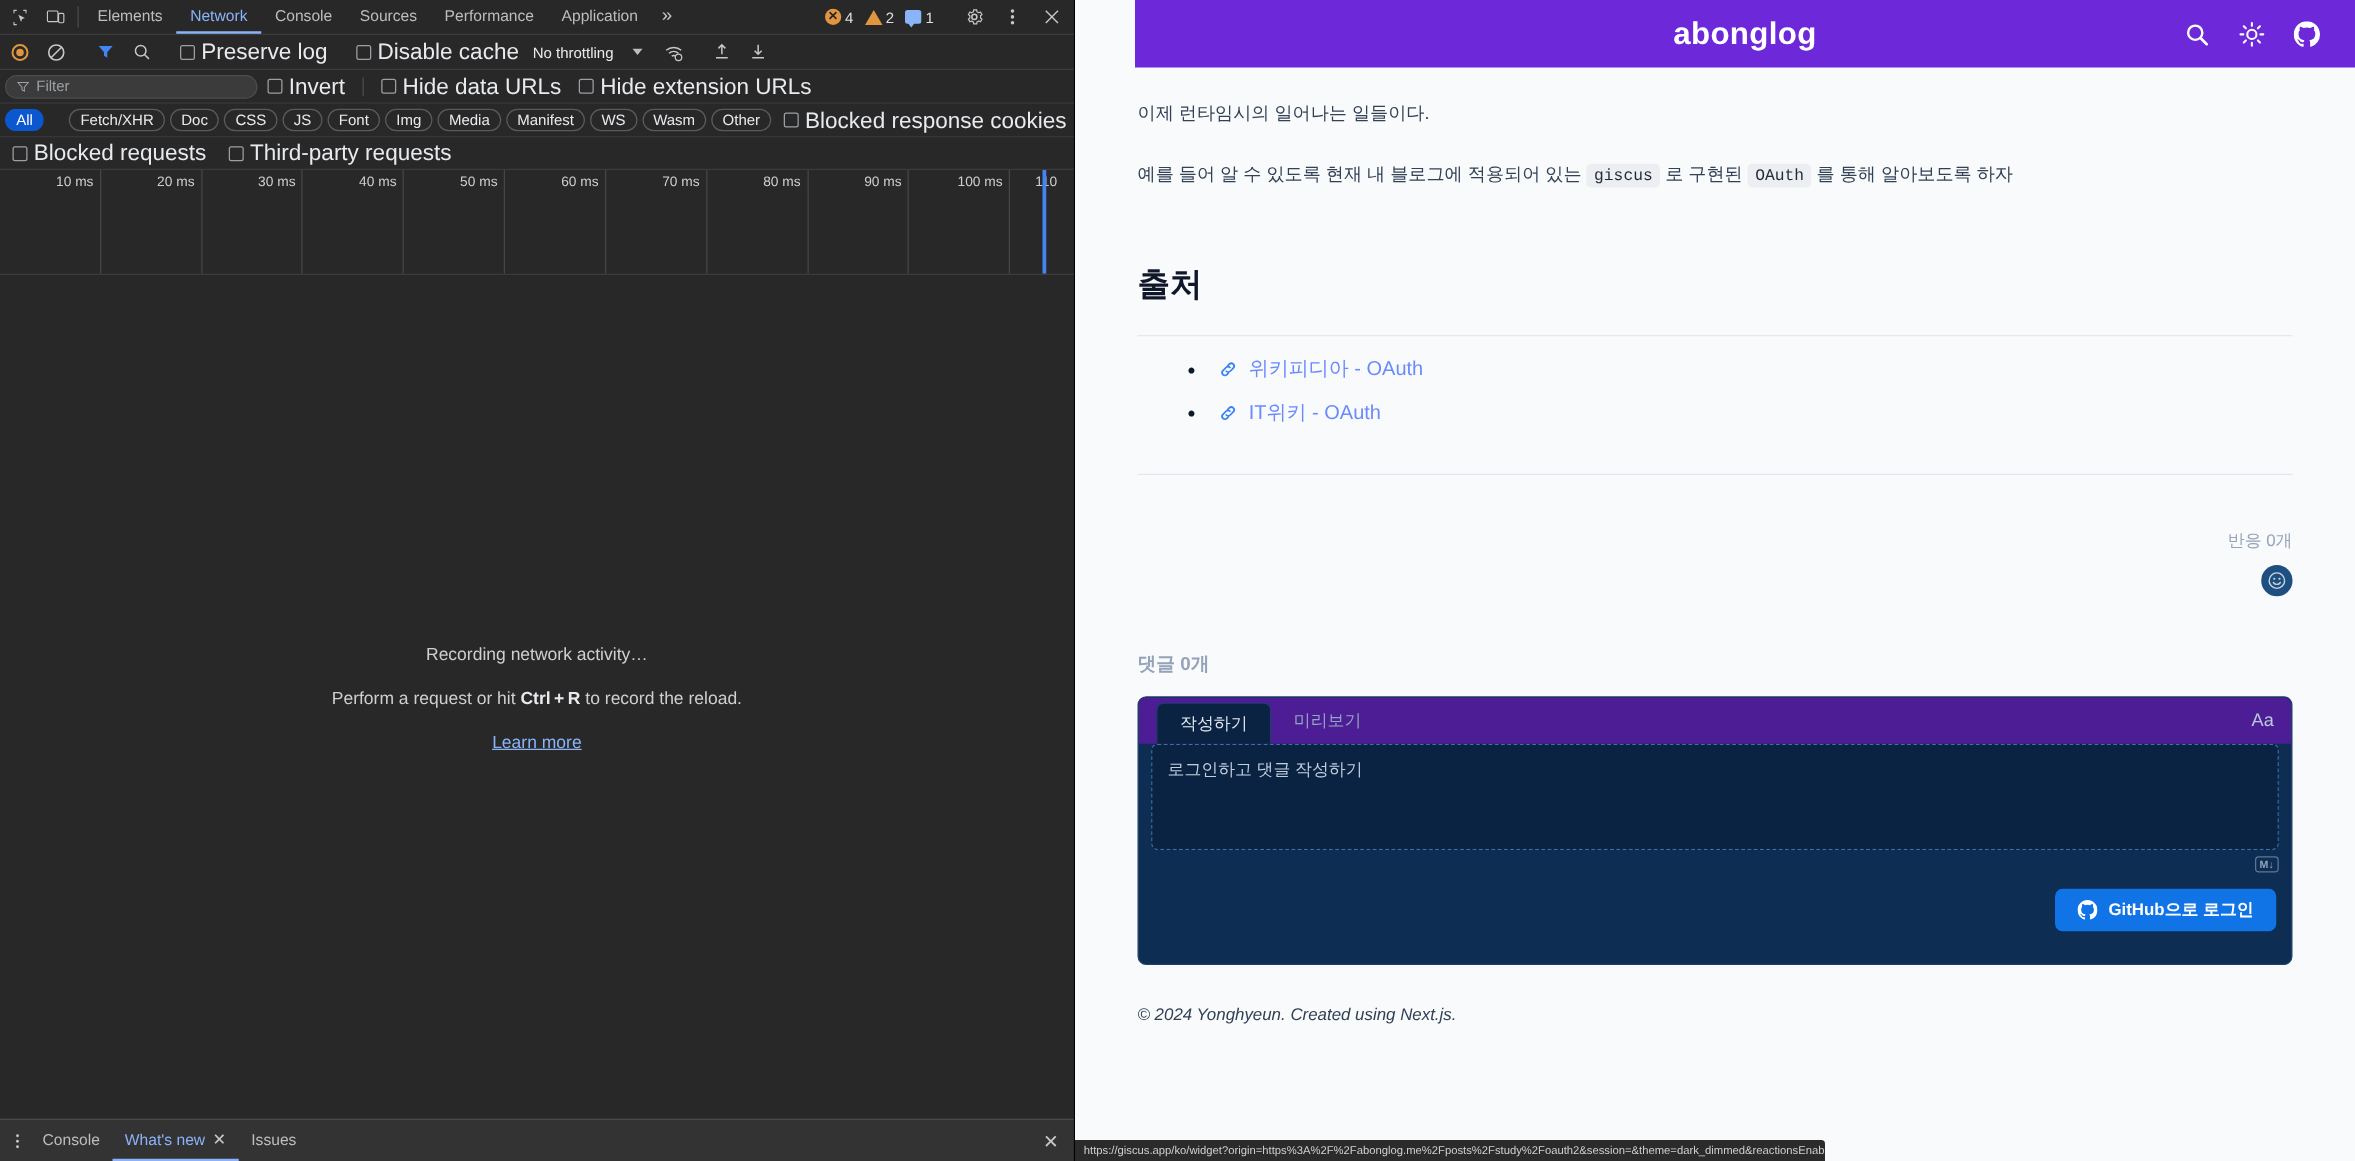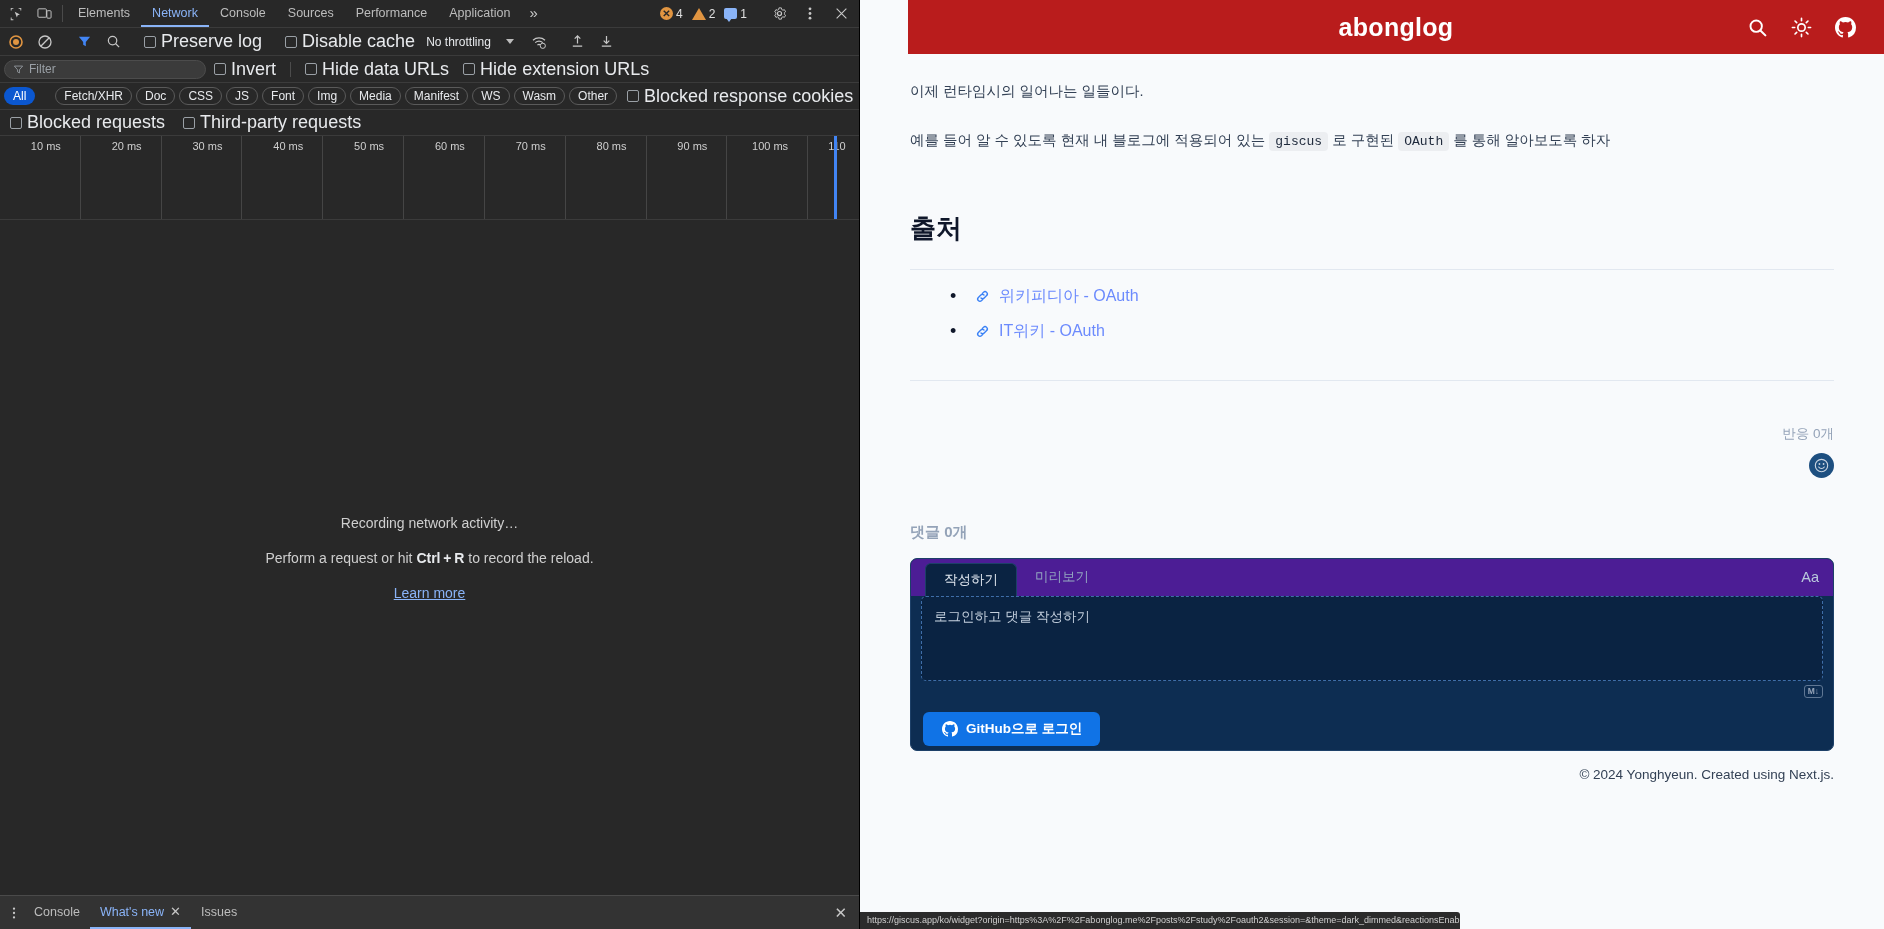--- a/index.html
+++ b/index.html
@@ -107,21 +107,21 @@
     height: 84px; background: #282828;
     border-bottom: 1px solid #3b3b3b;
     display: flex; position: relative; overflow: hidden;
   }
   .tl-cell {
     flex: 1 0 auto; border-left: 1px solid #454545;
     position: relative; height: 100%;
   }
   .tl-cell:first-child { border-left: none; }
   .tl-label {
-    position: absolute; top: 4px; right: 19px;
+    position: absolute; top: 4px; right: 5px;
     font-size: 11px; color: #cfcfcf; white-space: nowrap;
   }
   .tl-marker { position: absolute; top:0; bottom:0; width: 3px; background: #4285f4; }
 
   .dt-body {
     flex: 1; background: #282828;
     display: flex; flex-direction: column;
     align-items: center; justify-content: center;
     color: #cfcfcf;
   }
@@ -145,21 +145,21 @@
   .drawer-close { color:#c7c7c7; font-size: 13px; cursor:pointer; }
   .drawer-x { margin-left:auto; padding: 0 8px; color:#c7c7c7; font-size: 15px; cursor:pointer; }
 
   
   .page {
     flex: 1; height: 929px; background: #f8fafc;
     position: relative; overflow: hidden;
     display: flex; flex-direction: column;
   }
   .site-header {
-    height: 54px; background: #b91c1c;
+    height: 54px; background: #6d28d9;
     display: flex; align-items: center; padding: 0 28px;
     flex: 0 0 54px;
     margin-left: 48px;
   }
   .brand {
     flex: 1; text-align: center; color: #fff;
     font-size: 25px; font-weight: bold; letter-spacing: .3px;
     padding-left: 110px;
   }
   .hdr-icons { display: flex; align-items: center; gap: 22px; }
@@ -246,33 +246,34 @@
   .cbox-foot {
     margin: 0 10px; height: 22px; display: flex;
     align-items: center; justify-content: flex-end;
   }
   .md-ic {
     font-size: 8.5px; font-weight: bold; color: #94a3b8;
     border: 1px solid #5f7794; border-radius: 3px;
     padding: 0px 3px; line-height: 11px; cursor: pointer;
   }
   .cbox-actions {
-    display: flex; justify-content: flex-start; align-items: center;
-    padding: 9px 12px 4px 12px;
+    display: flex; justify-content: flex-end; align-items: center;
+    padding: 9px 12px 26px 12px;
   }
   .gh-btn {
     background: #1073e6; color: #fff; font-size: 13.5px; font-weight: bold;
     border: none; border-radius: 6px; padding: 8px 18px;
     display: flex; align-items: center; gap: 8px; cursor: pointer;
   }
   .gh-mark { width: 17px; height: 17px; display:flex;align-items:center;justify-content:center;}
 
   .site-footer {
-    text-align: right; font-size: 13.5px; color: #334155;
-    padding: 16px 0 10px 0;
+    text-align: left; font-size: 13.5px; color: #334155;
+    padding: 32px 0 10px 0;
+    font-style: italic;
   }
   .status-url {
     position: absolute; left: 0; bottom: 0;
     background: #2b2b2b; color: #d0d0d0;
     font-size: 9px; padding: 3px 7px 4px 7px;
     border-radius: 0 3px 0 0;
     font-family: "Liberation Sans", sans-serif;
     white-space: nowrap; max-width: 600px; overflow: hidden;
   }
 </style>

